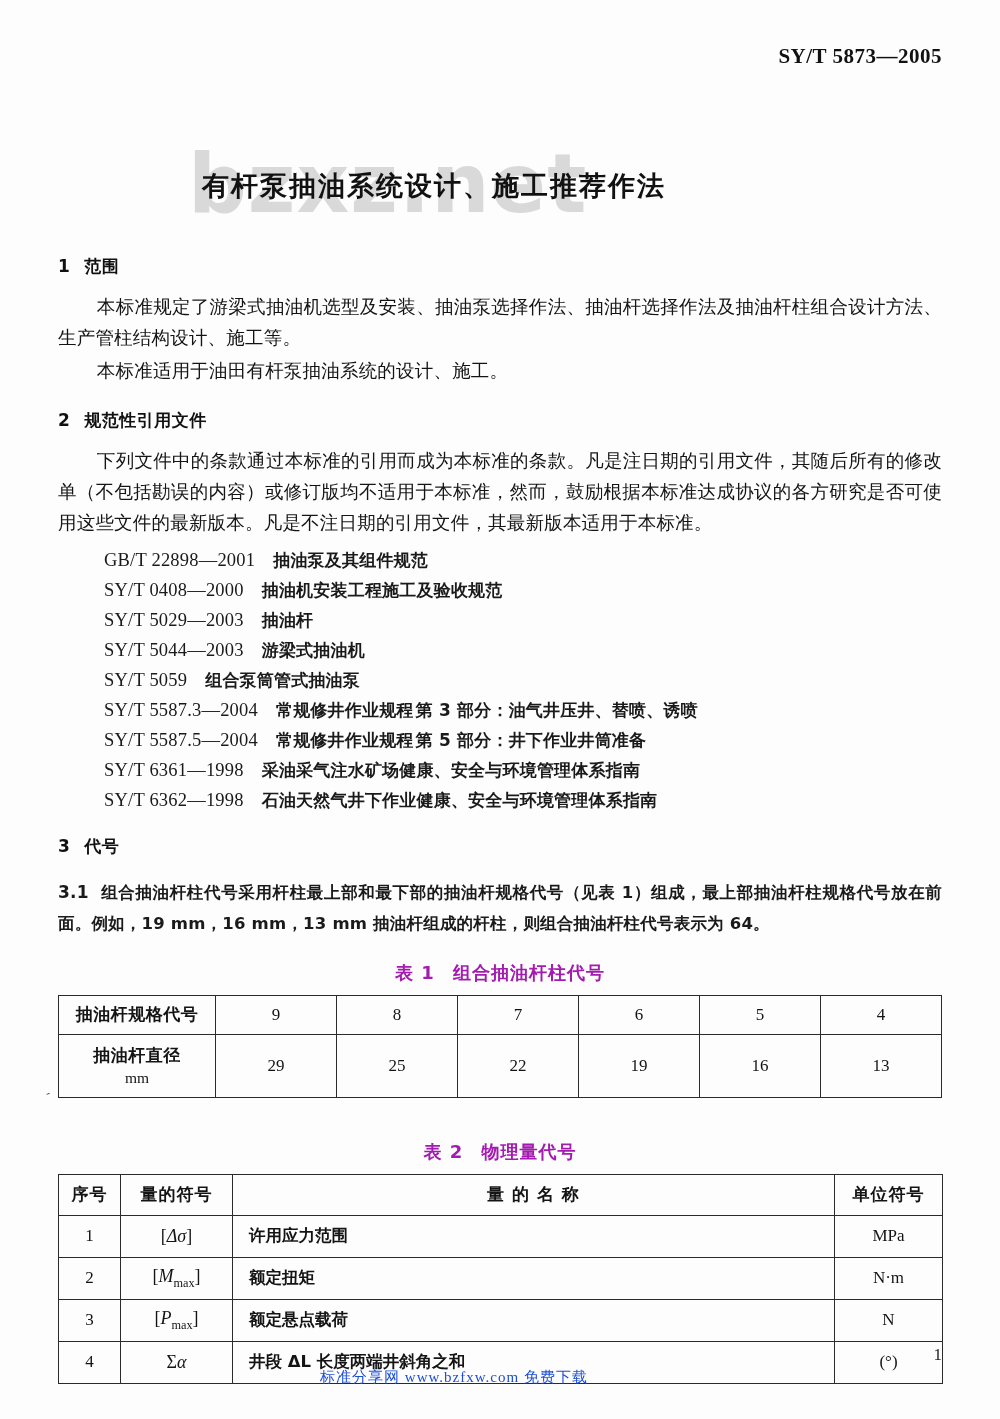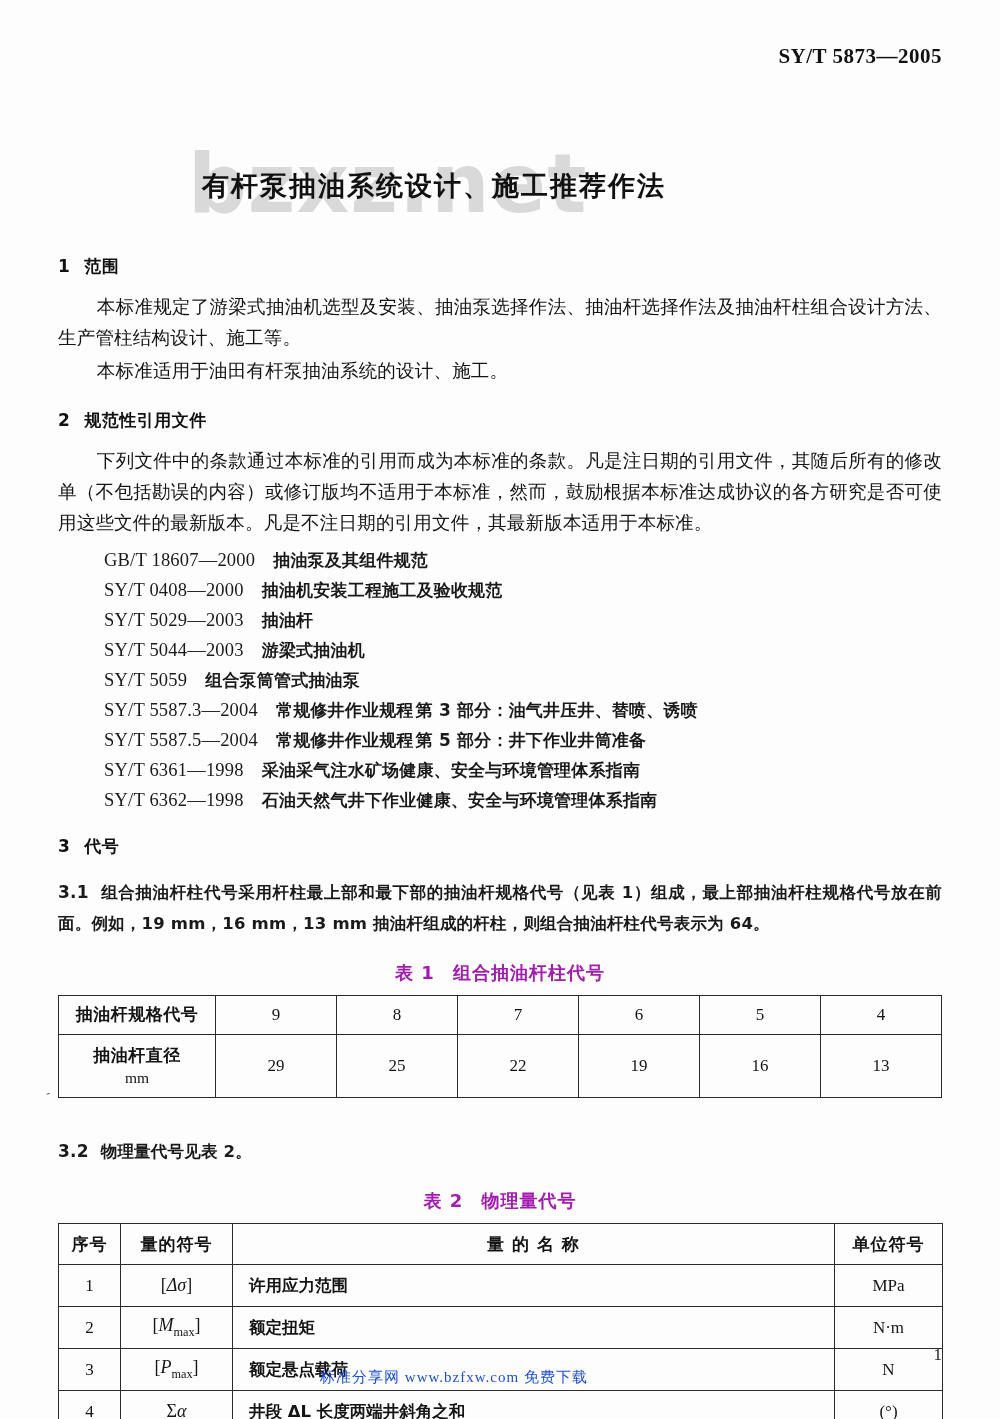--- a/index.html
+++ b/index.html
@@ -277,21 +277,21 @@
 
     <div class="spacer-md"></div>
 
     <div class="sec-head">
       <span class="num">2</span><span>规范性引用文件</span>
     </div>
     <p class="para indent">下列文件中的条款通过本标准的引用而成为本标准的条款。凡是注日期的引用文件，其随后所有的修改单（不包括勘误的内容）或修订版均不适用于本标准，然而，鼓励根据本标准达成协议的各方研究是否可使用这些文件的最新版本。凡是不注日期的引用文件，其最新版本适用于本标准。</p>
 
     <ul class="ref-list">
       <li>
-        <span class="ref-code">GB/T 18607—2000</span><span class="ref-name">抽油泵及其组件规范</span>
+        <span class="ref-code">GB/T 22898—2001</span><span class="ref-name">抽油泵及其组件规范</span>
       </li>
       <li>
         <span class="ref-code">SY/T 0408—2000</span><span class="ref-name">抽油机安装工程施工及验收规范</span>
       </li>
       <li>
         <span class="ref-code">SY/T 5029—2003</span><span class="ref-name">抽油杆</span>
       </li>
       <li>
         <span class="ref-code">SY/T 5044—2003</span><span class="ref-name">游梁式抽油机</span>
       </li>
@@ -347,23 +347,20 @@
           <td class="num-cell">22</td>
           <td class="num-cell">19</td>
           <td class="num-cell">16</td>
           <td class="num-cell">13</td>
         </tr>
       </tbody>
     </table>
 
     <div class="spacer-md"></div>
 
-    <p class="clause">
-      <span class="cnum">3.2</span><span class="ctext">物理量代号见表 2。</span>
-    </p>
 
     <div class="tbl-caption">
       <span class="cap-label">表 2</span><span>物理量代号</span>
     </div>
 
     <table class="doc-tbl" id="table-2">
       <colgroup>
         <col class="c-seq">
           <col class="c-sym">
           <col class="c-name">

